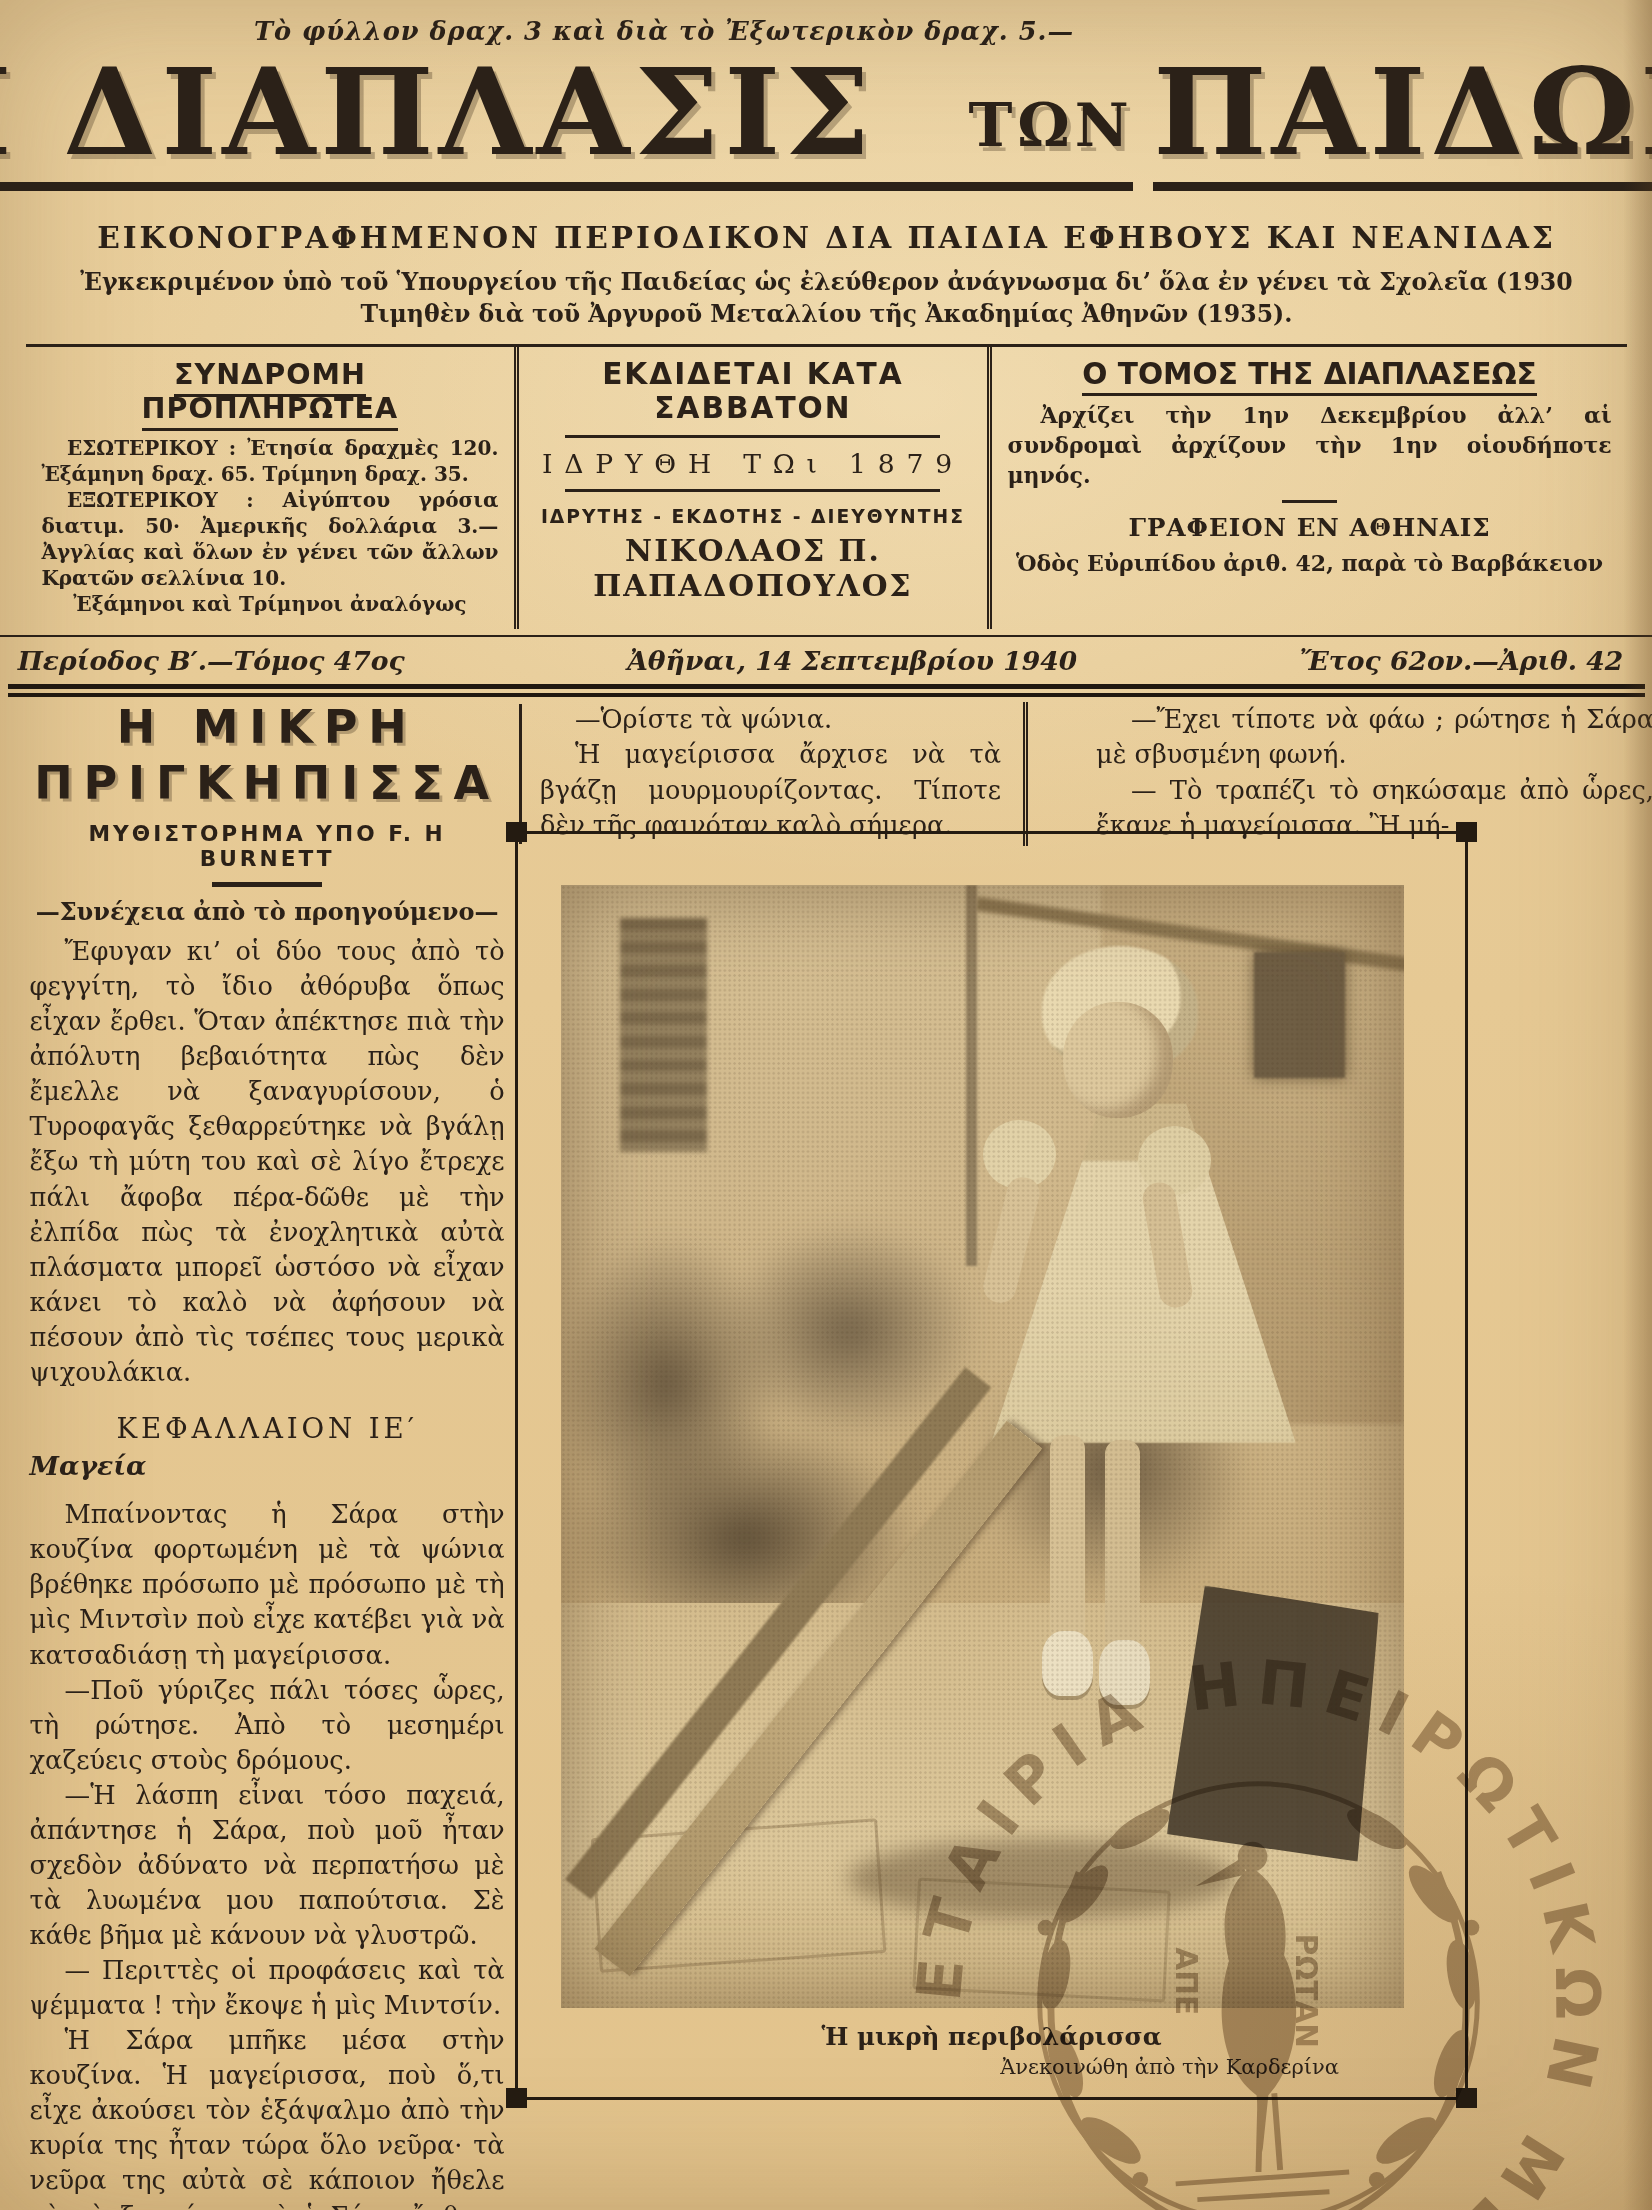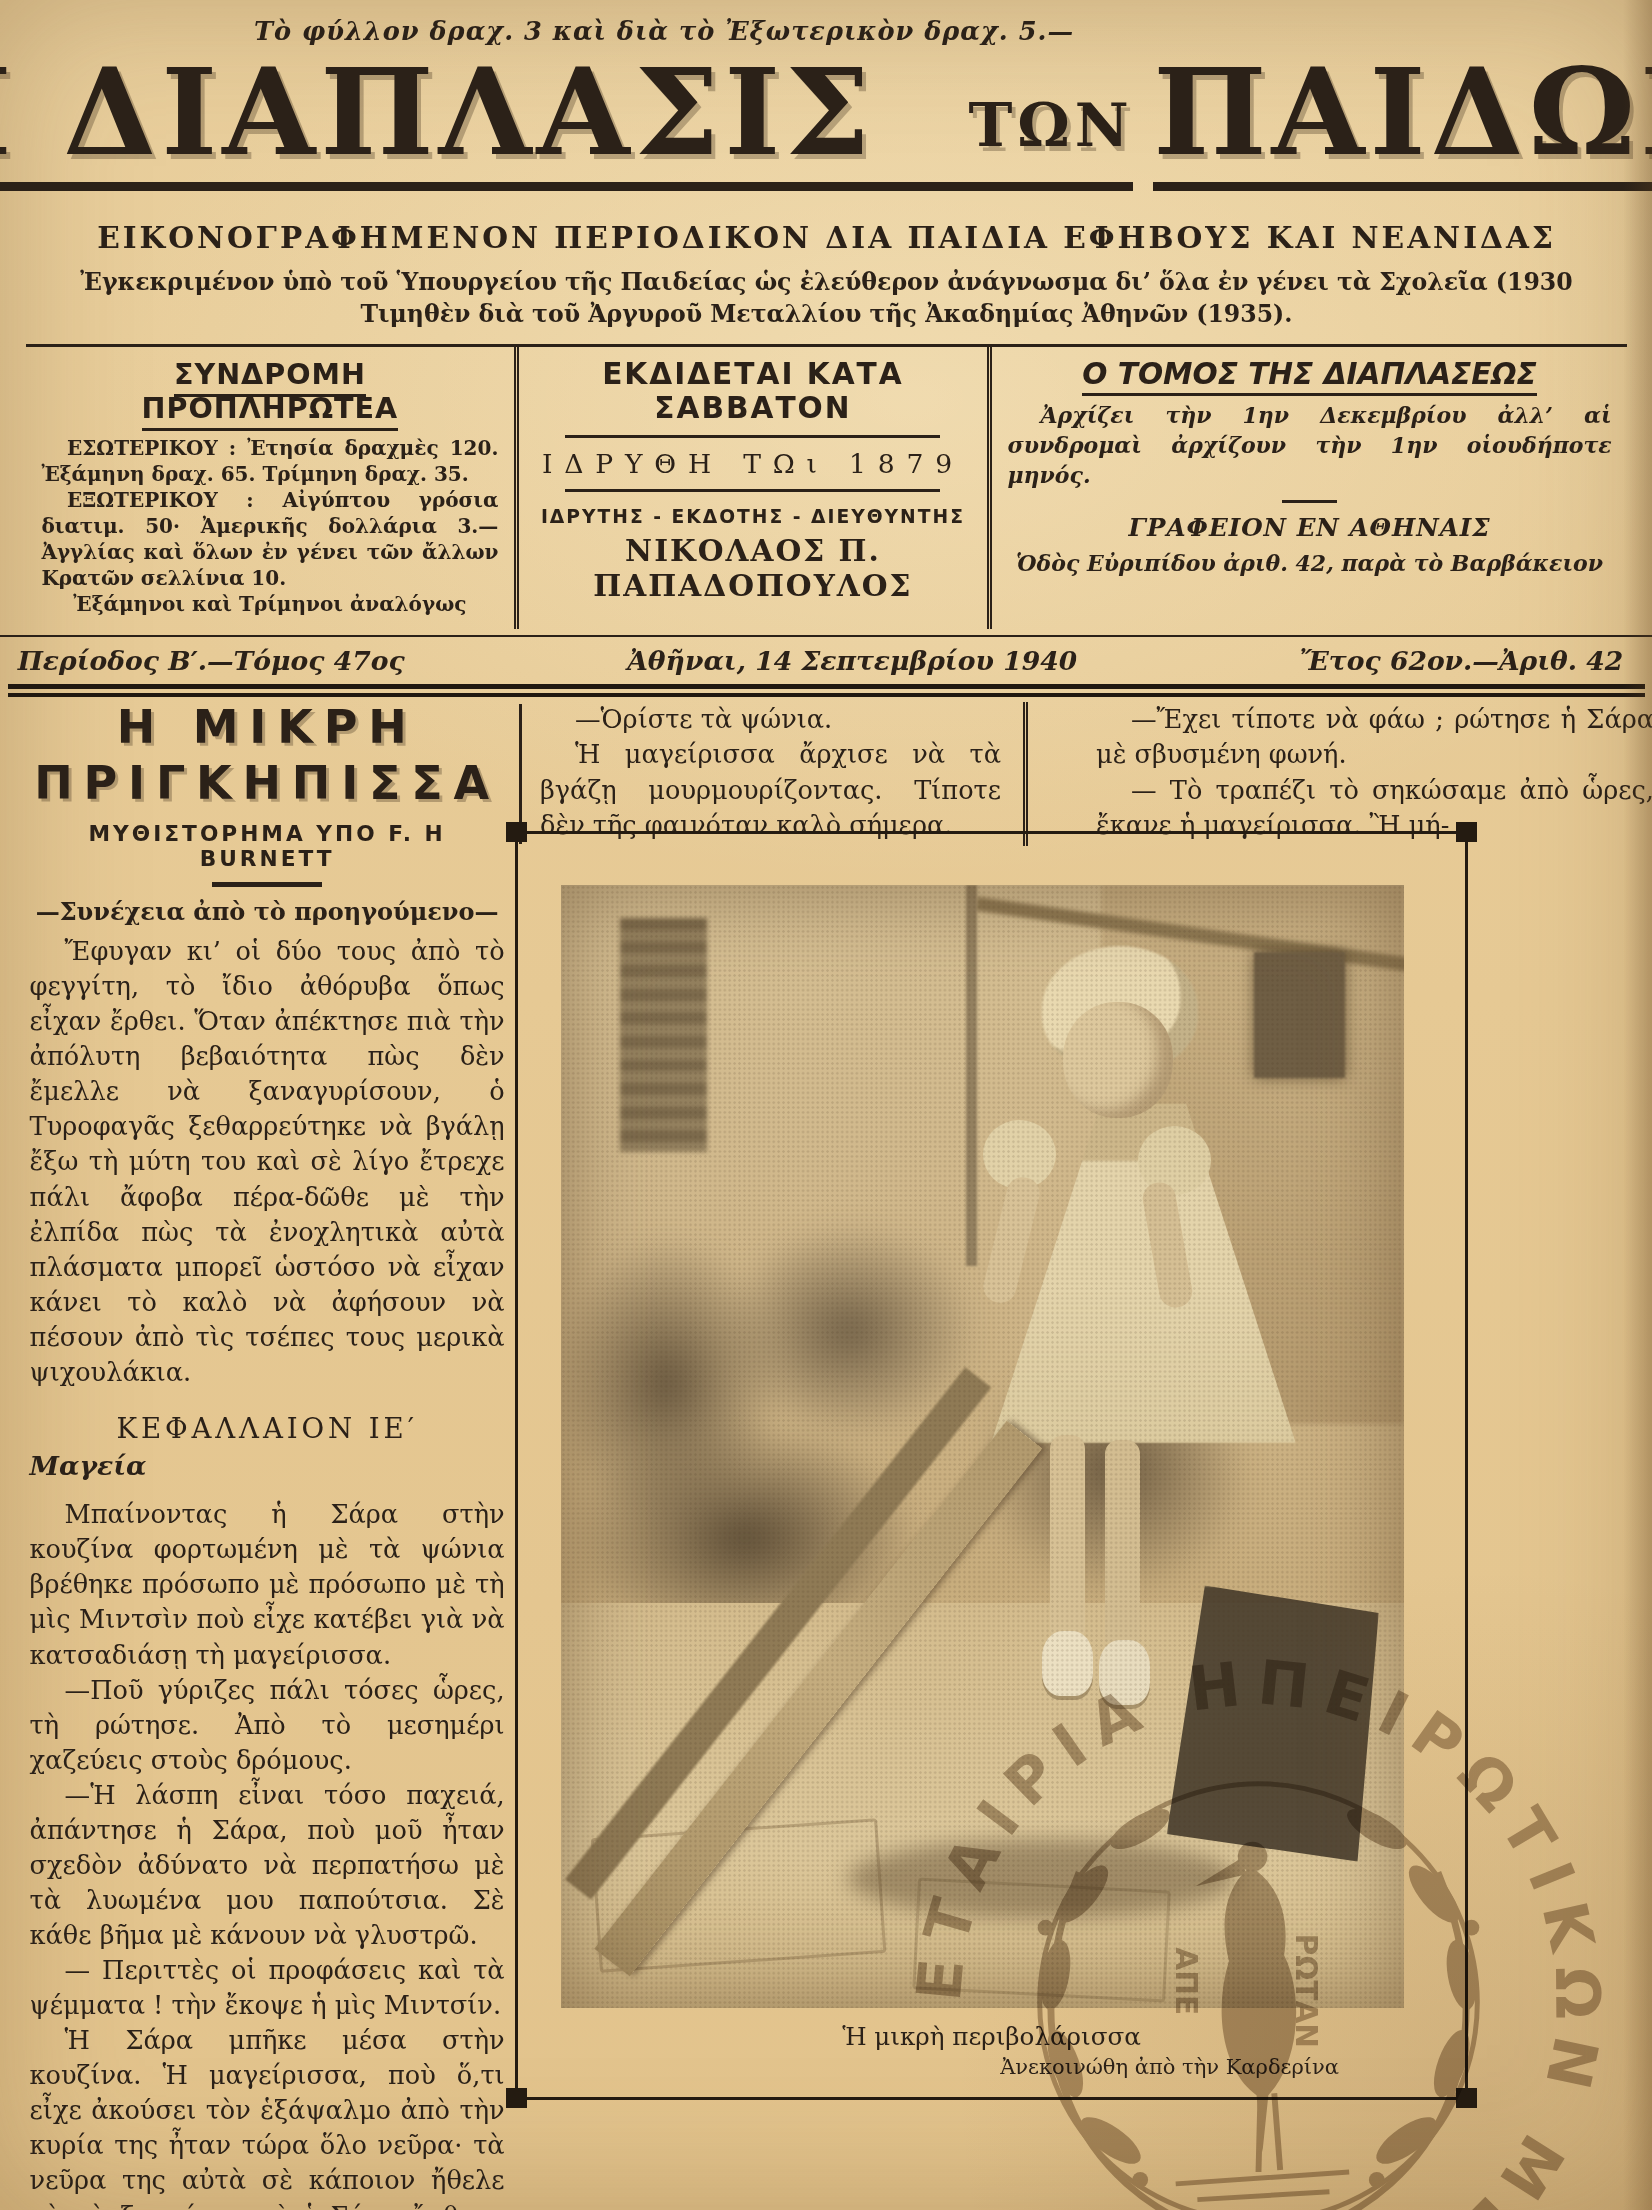--- a/index.html
+++ b/index.html
@@ -49,21 +49,21 @@
     font-weight:bold; font-size:23.6px; line-height:1.35;
   }
   .rule-thin{ border-top:3px solid #2b2118; margin:13.8px 25.6px 0 25.6px; }
 
   
   .boxes{ display:flex; margin:0 25.6px; }
   .box{ padding:9.9px 15.8px 11.8px 15.8px; }
   .box + .box{ border-left:5.9px double #2b2118; }
   .box-left{ flex:0 0 30.5%; }
   .box-mid{ flex:0 0 29.5%; text-align:center; }
-  .box-right{ flex:1; text-align:center;font-style:italic; }
+  .box-right{ flex:1; text-align:center; }
   .box-head{
     display:block; text-align:center;
     font-family:"DejaVu Sans", sans-serif; font-weight:bold;
     font-size:28.6px; letter-spacing:1px; margin-bottom:9.9px;
   }
   .box-head .bh-inner{ border-bottom:3.9px solid #2b2118; padding-bottom:3px; }
   .box-left p{ font-size:20px; font-weight:bold; text-align:justify; line-height:1.3; text-indent:25.6px; }
   .box-left p.center{ text-align:center; text-indent:0; }
   .bm-l1{ font-family:"DejaVu Sans", sans-serif; font-weight:bold; font-size:29.6px; letter-spacing:2px; }
   .bm-rule{ border-top:3px solid #2b2118; width:86%; margin:9.9px auto; }
@@ -169,21 +169,21 @@
   .plank{ left:6%; top:94%; width:670px; height:45px;
     background:linear-gradient(90deg,#a78f63, #c6ae80 55%, #b29a6e);
     transform:rotate(-52deg); transform-origin:left center; box-shadow:3px 3px 5.9px rgba(70,50,30,.5); }
   .barrow{ right:3%; bottom:13%; width:212px; height:276px; background:#42382a;
     clip-path:polygon(18% 0, 100% 10%, 90% 100%, 0 90%); opacity:.88; filter:blur(1px);}
   .halftone{ inset:0;
     background-image:radial-gradient(rgba(70,52,30,.15) 1px, rgba(0,0,0,0) 1.5px);
     background-size:4.9px 4.9px; }
   .ph-vignette{ inset:0; box-shadow:inset 0 0 89px rgba(95,70,40,.55); }
 
-  .caption{ position:absolute; left:0; right:0; top:1188px; text-align:center; font-size:24.6px; }
+  .caption{ position:absolute; left:0; right:0; top:1188px; text-align:center; font-size:24.6px;font-weight:bold; }
   .credit{ position:absolute; left:16px; width:85%; top:1221px; text-align:right; font-size:21px; }
 
   
   .stamp{ position:absolute; left:879px; top:926px; width:759px; height:759px; opacity:.52; mix-blend-mode:multiply; }
   .stamp svg{ width:100%; height:100%; }
   .stamp text{ font-family:"DejaVu Sans", sans-serif; font-weight:bold; }
 </style>
 </head>
 <body>
 

